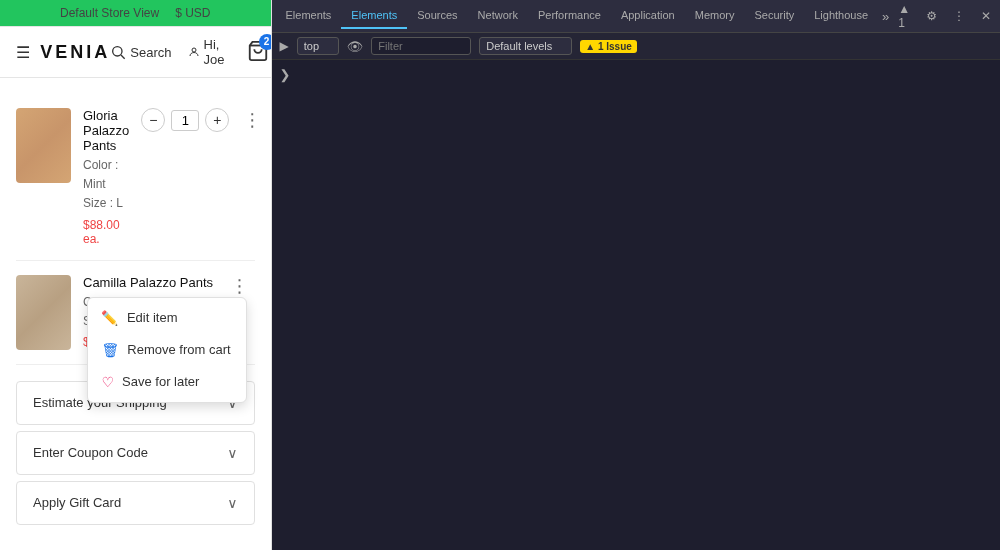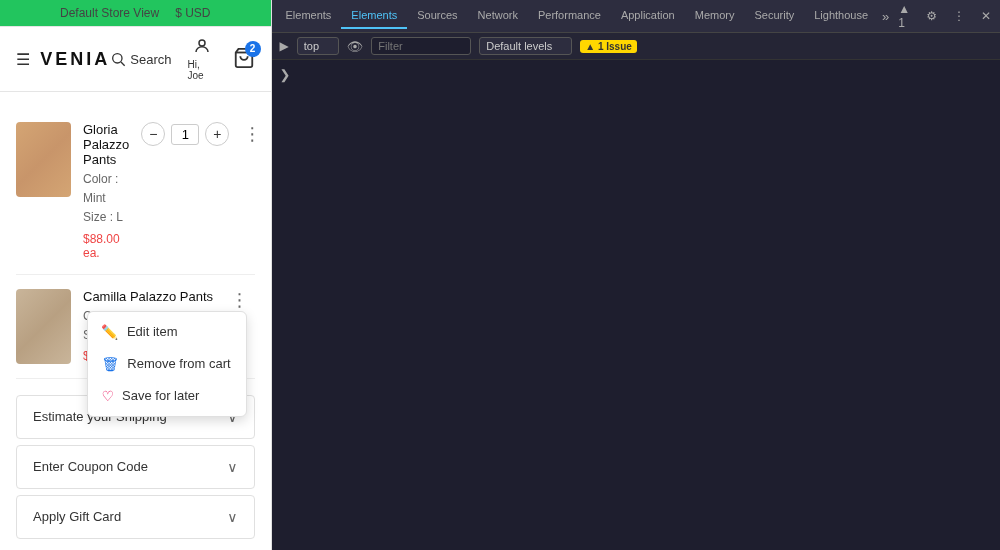--- a/index.html
+++ b/index.html
@@ -36,21 +36,21 @@
       align-items: center;
       justify-content: space-between;
       padding: 10px 16px;
       border-bottom: 1px solid #e5e5e5;
     }
     .header-left { display: flex; align-items: center; gap: 10px; }
     .hamburger-icon { font-size: 16px; cursor: pointer; color: #333; }
     .brand-logo { font-size: 18px; font-weight: 700; letter-spacing: 3px; color: #111; }
     .header-right { display: flex; align-items: center; gap: 16px; }
     .search-btn { display: flex; align-items: center; gap: 4px; color: #333; cursor: pointer; font-size: 13px; }
-    .user-btn { display: flex; align-items: center; gap: 4px; color: #333; cursor: pointer; font-size: 10px; flex-direction: column; }
+    .user-btn { display: flex; align-items: center; gap: 4px; color: #333; cursor: pointer; font-size: 13px; }
     .cart-btn { position: relative; cursor: pointer; }
     .cart-badge { position: absolute; top: -6px; right: -6px; background: #1a73e8; color: #fff; border-radius: 50%; width: 16px; height: 16px; font-size: 10px; display: flex; align-items: center; justify-content: center; font-weight: 700; }
 
     
     .store-main { padding: 16px 16px 20px; flex: 1; }
     .cart-title { font-size: 22px; font-weight: 400; color: #111; margin-bottom: 16px; }
 
     
     .cart-item { display: flex; align-items: flex-start; gap: 12px; padding: 14px 0; border-bottom: 1px solid #eee; position: relative; }
     .item-image { width: 55px; height: 75px; background: #e8d8c8; border-radius: 4px; overflow: hidden; flex-shrink: 0; }

